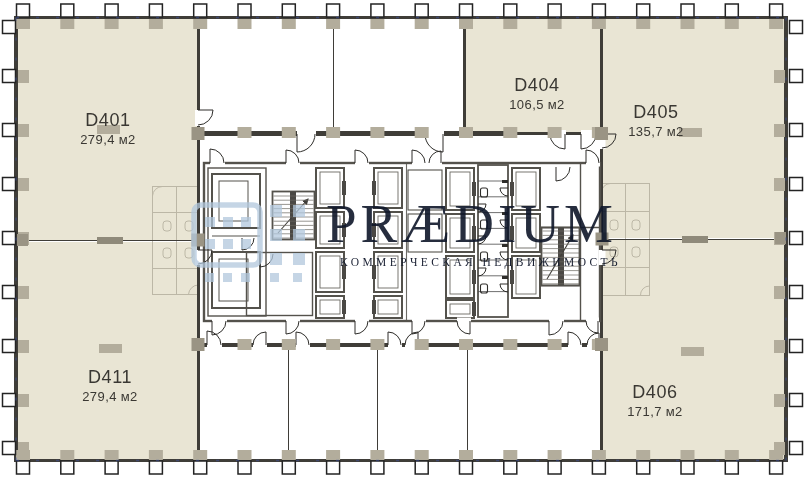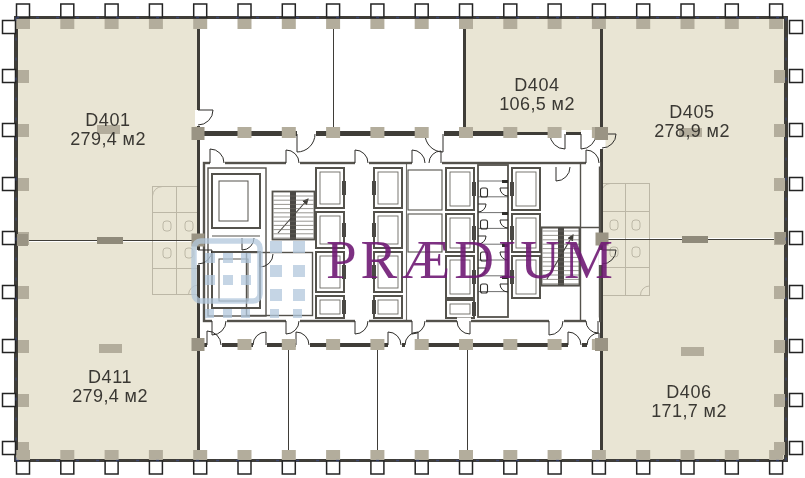--- a/index.html
+++ b/index.html
@@ -6,24 +6,24 @@
   .stage{
     position:relative;width:805px;height:478px;background:#ffffff;overflow:hidden;
     font-family:"Liberation Sans", sans-serif;
   }
   .stage svg.plan{position:absolute;left:0;top:0;}
   .unit-label{
     position:absolute;transform:translate(-50%,-50%);
     text-align:center;color:#3a3833;line-height:19px;white-space:nowrap;
   }
   .unit-label .uid{font-size:18px;letter-spacing:.6px;margin-top:48px;}
-  .unit-label .uarea{font-size:18px;letter-spacing:.4px;}
+  .unit-label .uarea{font-size:13px;letter-spacing:.4px;}
   .watermark{
     position:absolute;left:190px;top:196px;display:flex;align-items:flex-start;
-    color:#701a75;pointer-events:none;margin-top:36px;
+    color:#0f172a;pointer-events:none;
   }
   .wm-logo{flex:0 0 auto;opacity:.75;}
   .wm-text{margin-left:8px;}
   .wm-brand{
     font-family:"Liberation Serif", serif;font-size:55px;line-height:56px;
     letter-spacing:4px;white-space:nowrap;opacity:.9;
   }
   .wm-tagline{
     font-family:"Liberation Serif", serif;font-size:11.5px;letter-spacing:3.4px;
     white-space:nowrap;margin:4px 0 0 14px;opacity:.95;
@@ -446,29 +446,29 @@
   </svg>
 
   <div class="unit-label" style="left:108px;top:106px">
     <div class="uid">D401</div>
     <div class="uarea">279,4 м2</div>
   </div>
   <div class="unit-label" style="left:537px;top:71px">
     <div class="uid">D404</div>
     <div class="uarea">106,5 м2</div>
   </div>
-  <div class="unit-label" style="left:692px;top:98px">
+  <div class="unit-label" style="left:656px;top:98px">
     <div class="uid">D405</div>
-    <div class="uarea">278,9 м2</div>
+    <div class="uarea">135,7 м2</div>
   </div>
   <div class="unit-label" style="left:110px;top:363px">
     <div class="uid">D411</div>
     <div class="uarea">279,4 м2</div>
   </div>
-  <div class="unit-label" style="left:689px;top:378px">
+  <div class="unit-label" style="left:655px;top:378px">
     <div class="uid">D406</div>
     <div class="uarea">171,7 м2</div>
   </div>
 
   <div class="watermark">
     <svg class="wm-logo" width="128" height="92" viewBox="0 0 128 92">
       <g fill="#b2c8dd" stroke="#b2c8dd">
         <rect x="4" y="9" width="66" height="60" rx="7" fill="none" stroke-width="5.5"></rect>
         <rect x="15" y="21" width="10" height="10" stroke="none"></rect>
         <rect x="33" y="21" width="10" height="10" stroke="none"></rect>
@@ -484,16 +484,17 @@
         <rect x="103" y="57" width="12" height="12" stroke="none"></rect>
         <rect x="15" y="77" width="9" height="9" stroke="none"></rect>
         <rect x="33" y="77" width="9" height="9" stroke="none"></rect>
         <rect x="51" y="77" width="9" height="9" stroke="none"></rect>
         <rect x="80" y="77" width="9" height="9" stroke="none"></rect>
         <rect x="103" y="77" width="9" height="9" stroke="none"></rect>
       </g>
     </svg>
     <div class="wm-text">
       <div class="wm-brand">PRÆDIUM</div>
+      <div class="wm-tagline">КОММЕРЧЕСКАЯ НЕДВИЖИМОСТЬ</div>
     </div>
   </div>
 
 </div>
 
 </body></html>

